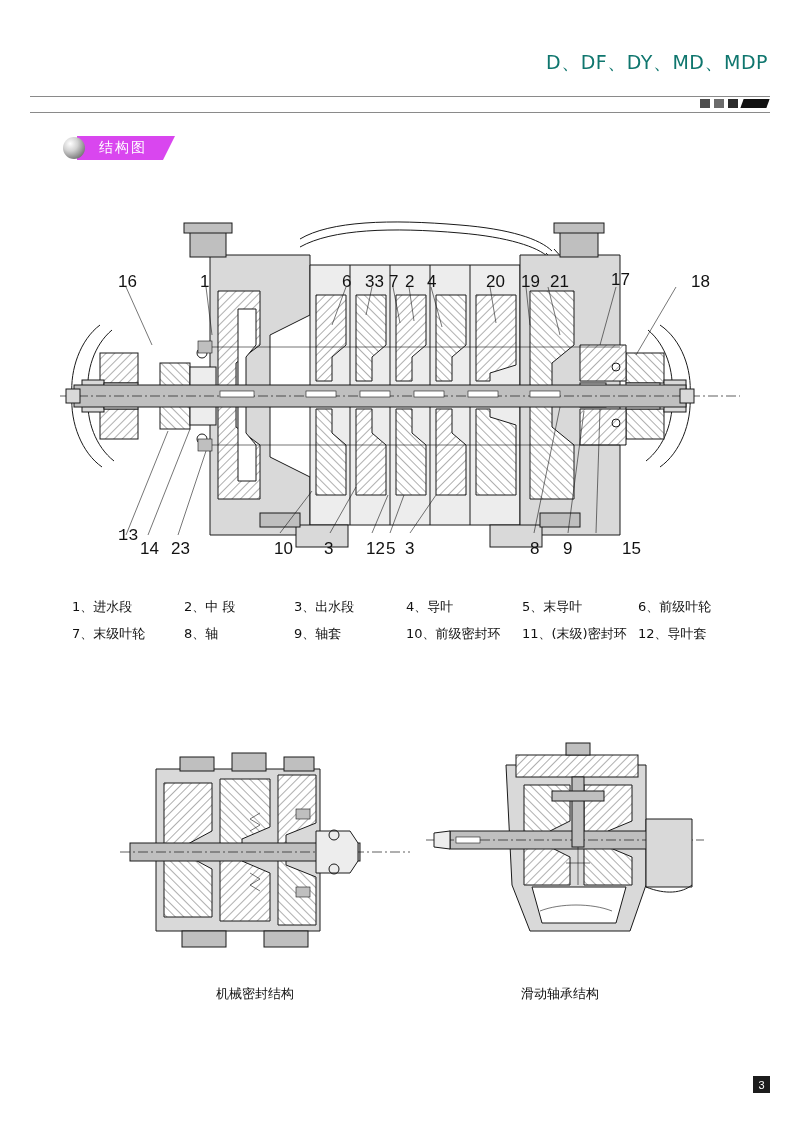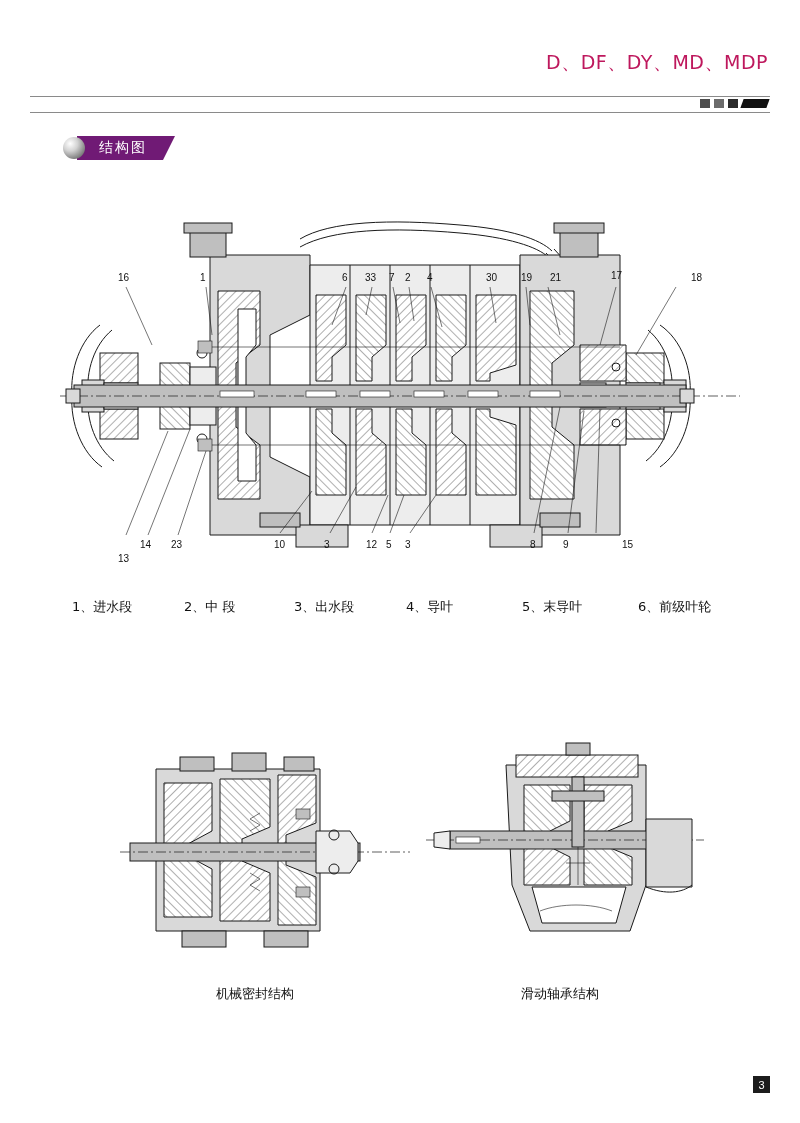--- a/index.html
+++ b/index.html
@@ -21,21 +21,21 @@
     position: absolute;
     left: 0; top: 0; right: 0;
     height: 112px;
   }
   .header-title {
     position: absolute;
     right: 32px;
     top: 50px;
     font-size: 19px;
     letter-spacing: 0.5px;
-    color: #be185d;
+    color: #0f766e;
     white-space: nowrap;
   }
   .rule-top {
     position: absolute;
     left: 30px; right: 30px;
     top: 96px;
     height: 1px;
     background: #8a8a8a;
   }
   .rule-bottom {
@@ -76,21 +76,21 @@
     width: 22px; height: 22px;
     border-radius: 50%;
     background: radial-gradient(circle at 33% 30%, #ffffff 0%, #d2d2d2 35%, #7c7c7c 75%, #4a4a4a 100%);
     flex: 0 0 auto;
     z-index: 2;
   }
   .section-plate {
     margin-left: -8px;
     height: 24px;
     padding: 0 28px 0 22px;
-    background: #701a75;
+    background: #d946ef;
     color: #fff;
     display: flex;
     align-items: center;
     font-size: 14px;
     letter-spacing: 2px;
     clip-path: polygon(0 0, 100% 0, calc(100% - 12px) 100%, 0 100%);
   }
 
   
   .figure-main {
@@ -98,21 +98,21 @@
     left: 60px;
     top: 195px;
     width: 680px;
     height: 380px;
   }
   .figure-main svg { display: block; }
 
   
   .callout {
     position: absolute;
-    font-size: 10px;
+    font-size: 17px;
     font-family: "Liberation Sans", sans-serif;
     color: #111;
     line-height: 1;
   }
 
   
   .legend {
     position: absolute;
     left: 72px;
     top: 598px;
@@ -401,27 +401,27 @@
     </g>
   </svg>
 
   <span class="callout" style="left:58px;  top:78px;">16</span>
   <span class="callout" style="left:140px; top:78px;">1</span>
   <span class="callout" style="left:282px; top:78px;">6</span>
   <span class="callout" style="left:305px; top:78px;">33</span>
   <span class="callout" style="left:329px; top:78px;">7</span>
   <span class="callout" style="left:345px; top:78px;">2</span>
   <span class="callout" style="left:367px; top:78px;">4</span>
-  <span class="callout" style="left:426px; top:78px;">30</span>
+  <span class="callout" style="left:426px; top:78px;">20</span>
   <span class="callout" style="left:461px; top:78px;">19</span>
   <span class="callout" style="left:483px; top:78px;margin-left:7px;">21</span>
   <span class="callout" style="left:551px; top:76px;">17</span>
   <span class="callout" style="left:611px; top:78px;margin-left:20px;">18</span>
 
-  <span class="callout" style="left:58px;  top:359px;">13</span>
+  <span class="callout" style="left:58px;  top:332px;font-family:Liberation Mono, monospace;">13</span>
   <span class="callout" style="left:80px;  top:345px;">14</span>
   <span class="callout" style="left:111px; top:345px;">23</span>
   <span class="callout" style="left:214px; top:345px;">10</span>
   <span class="callout" style="left:264px; top:345px;">3</span>
   <span class="callout" style="left:306px; top:345px;">12</span>
   <span class="callout" style="left:326px; top:345px;">5</span>
   <span class="callout" style="left:345px; top:345px;">3</span>
   <span class="callout" style="left:470px; top:345px;">8</span>
   <span class="callout" style="left:503px; top:345px;">9</span>
   <span class="callout" style="left:531px; top:345px;margin-left:31px;">15</span>
@@ -429,20 +429,28 @@
 
 <div class="legend">
   <div class="legend-row">
     <span class="legend-item" style="width:112px">1、进水段</span>
     <span class="legend-item" style="width:110px">2、中 段</span>
     <span class="legend-item" style="width:112px">3、出水段</span>
     <span class="legend-item" style="width:116px">4、导叶</span>
     <span class="legend-item" style="width:116px">5、末导叶</span>
     <span class="legend-item">6、前级叶轮</span>
   </div>
+  <div class="legend-row">
+    <span class="legend-item" style="width:112px">7、末级叶轮</span>
+    <span class="legend-item" style="width:110px">8、轴</span>
+    <span class="legend-item" style="width:112px">9、轴套</span>
+    <span class="legend-item" style="width:116px">10、前级密封环</span>
+    <span class="legend-item" style="width:116px">11、(末级)密封环</span>
+    <span class="legend-item">12、导叶套</span>
+  </div>
 </div>
 
 <div class="figure-bottom left">
   <svg width="290" height="230" viewBox="0 0 290 230">
 
     <path class="gray1" d="M36 34 L200 34 L200 196 L36 196 Z"></path>
     <path class="ln" d="M36 34 L200 34 L200 196 L36 196 Z"></path>
 
     <path class="hatch-a" d="M44 48 L92 48 L92 96 L66 110 L66 120 L44 120 Z"></path>
     <path class="ln" d="M44 48 L92 48 L92 96 L66 110 L66 120 L44 120 Z"></path>

